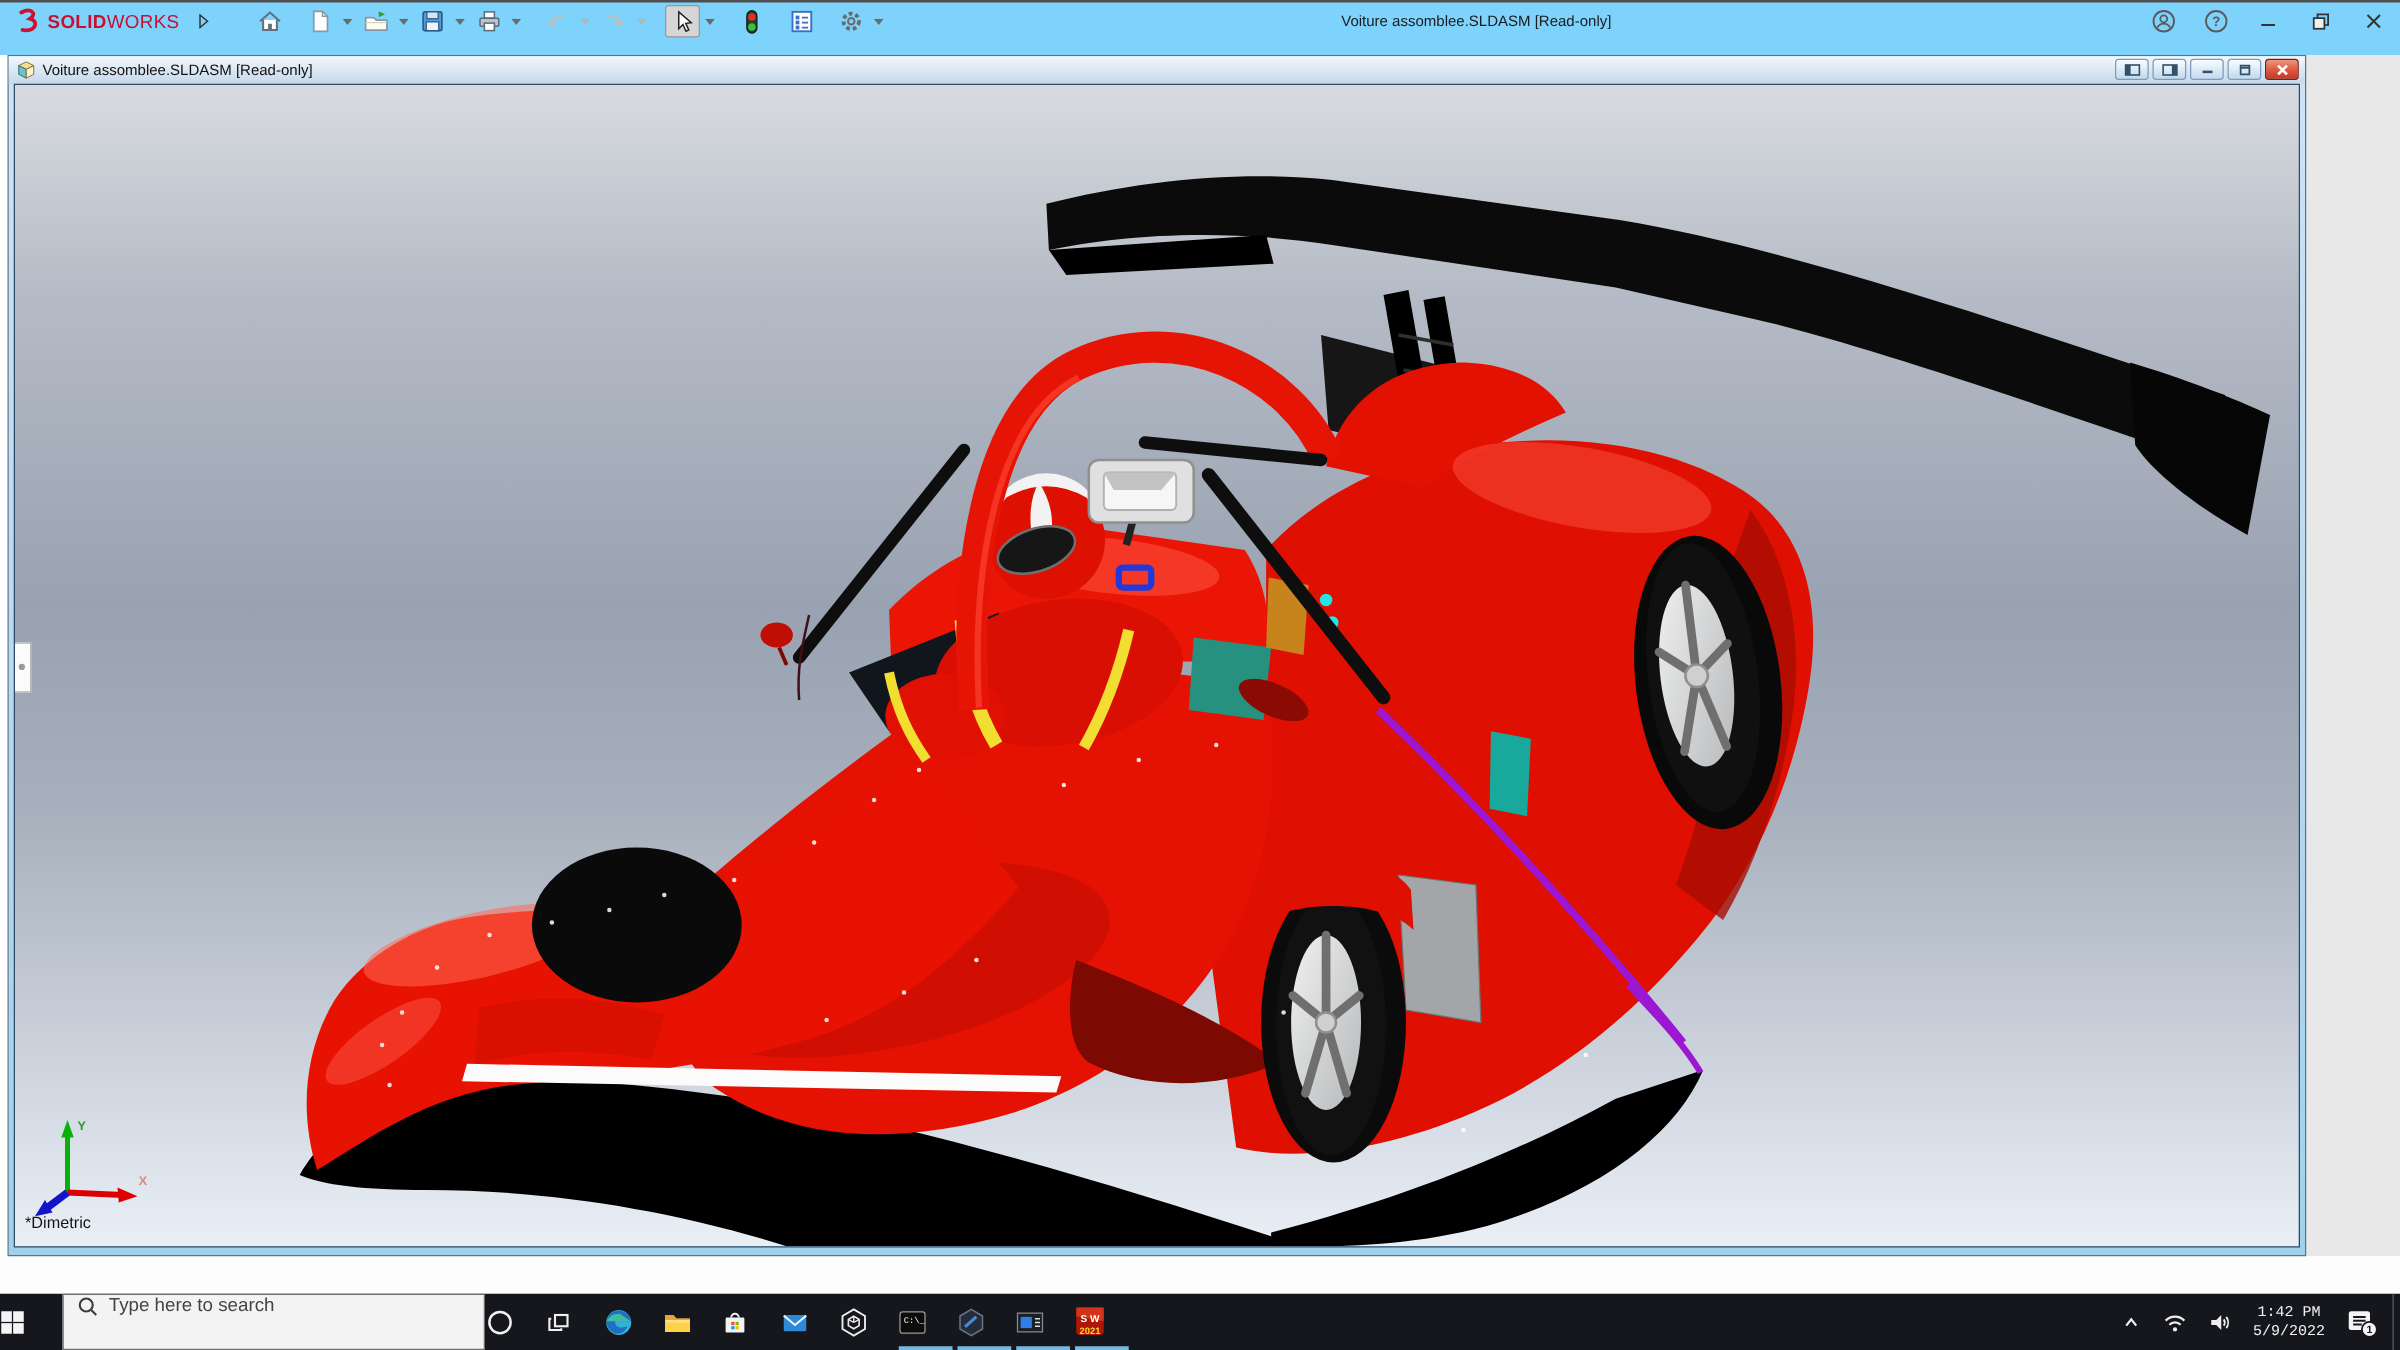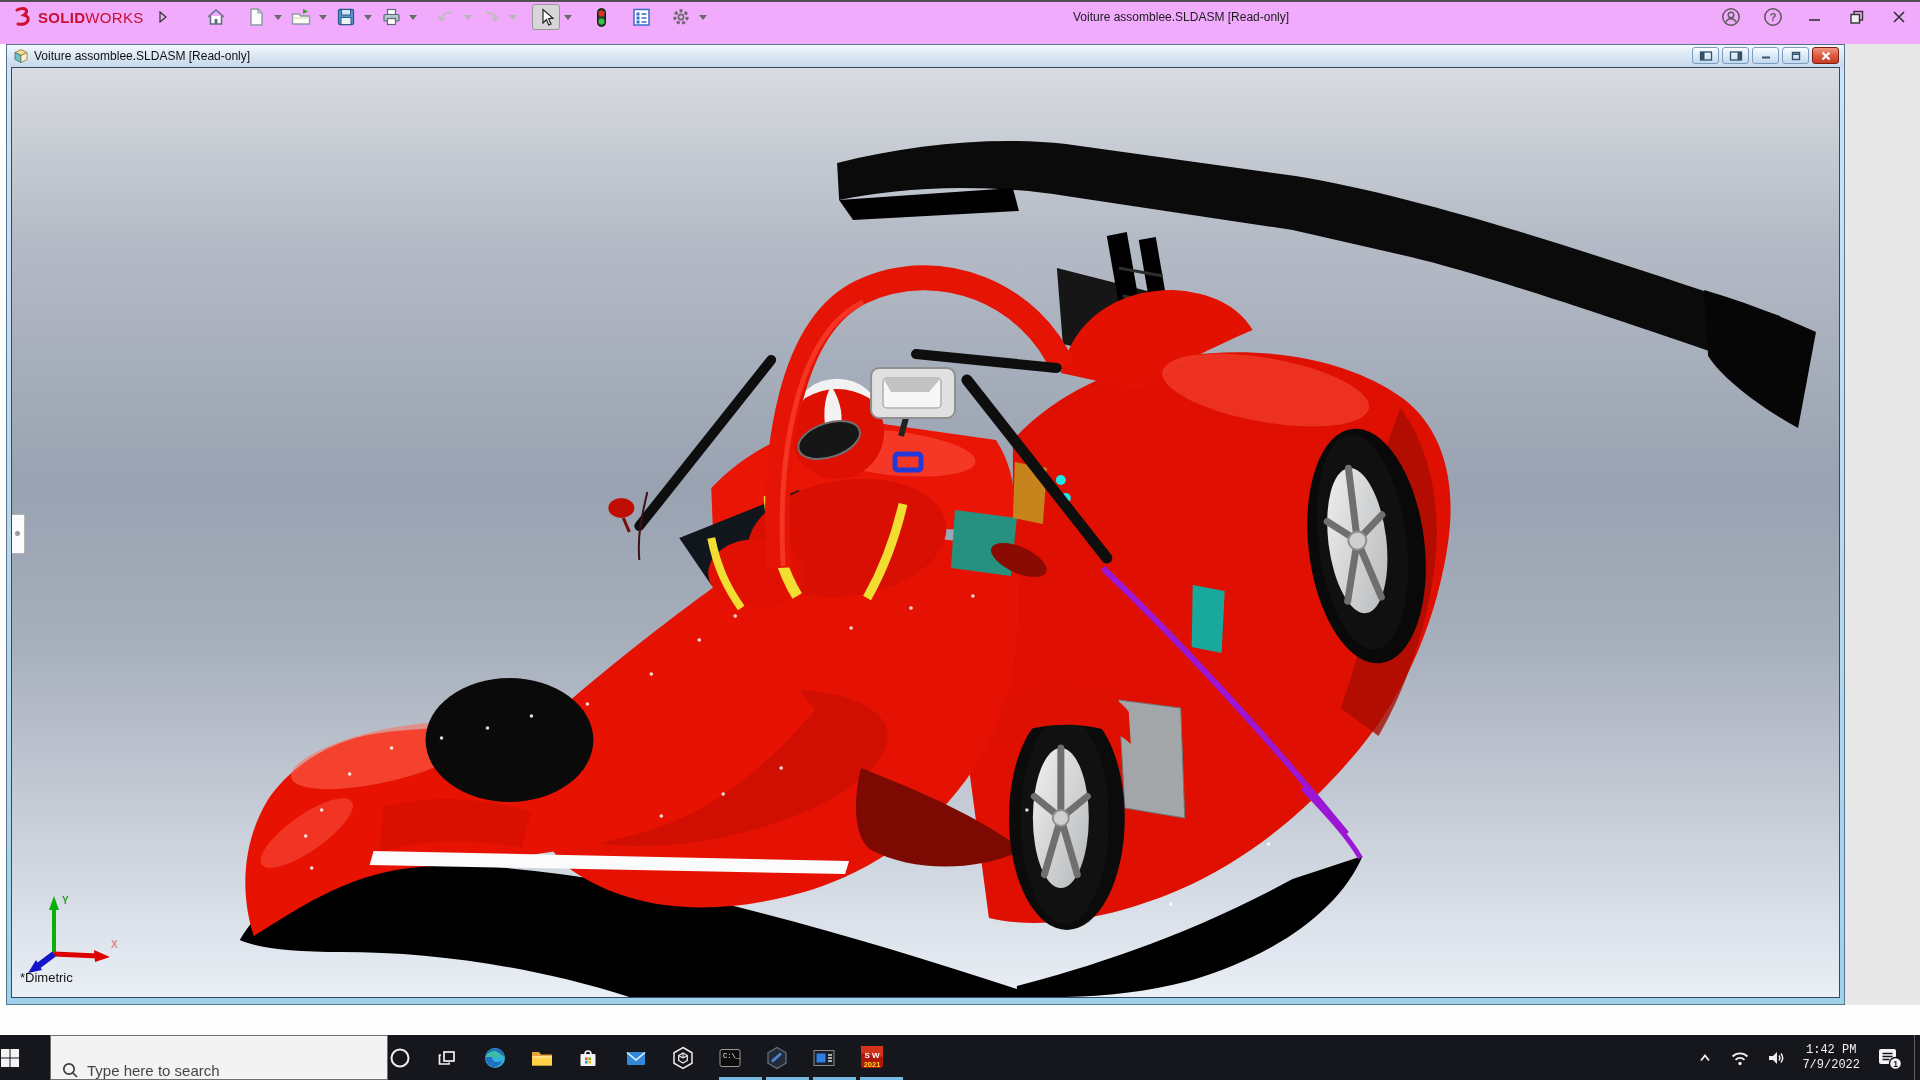--- a/index.html
+++ b/index.html
@@ -1,21 +1,21 @@
 <!DOCTYPE html>
 <html><head>
 <meta charset="utf-8">
 <style>
   * { margin:0; padding:0; box-sizing:border-box; }
   html,body { width:1920px; height:1080px; overflow:hidden;
     font-family:"Liberation Sans", sans-serif; background:#fff; }
 
   
   .app-titlebar { position:absolute; left:0; top:0; width:1920px; height:44px;
-    background:#f0abfc; border-top:2px solid #4e4e4e; }
+    background:#7dd3fc; border-top:2px solid #4e4e4e; }
   .tb-row { position:absolute; left:0; top:0; width:100%; height:30px;
     display:flex; align-items:center; }
   .brand { display:flex; align-items:center; gap:4px; padding-left:8px; }
   .brand-text { font-size:15px; letter-spacing:.3px; color:#c8102e; white-space:nowrap; }
   .brand-text b { font-weight:bold; }
   .brand-expander { margin-left:10px; }
   .toolbar { display:flex; align-items:center; margin-left:34px; gap:2px; }
   .tbtn { width:28px; height:26px; display:flex; align-items:center; justify-content:center;
     border-radius:3px; }
   .tbtn.pressed { background:#d6d6d6; border:1px solid #979797; }
@@ -60,21 +60,21 @@
   .view-label { position:absolute; left:8px; top:902px; font-size:13px; font-weight:normal; color:#141414; }
 
   .under-strip { position:absolute; left:0; top:961px; width:1920px; height:30px; background:#fdfdfd; }
 
   
   .taskbar { position:absolute; left:0; top:1035px; width:1920px; height:45px;
     background:#15171c; display:flex; align-items:stretch; }
   .tb-cell { width:47px; display:flex; align-items:center; justify-content:flex-start; position:relative; }
   .tb-cell.start { width:50px; }
   .search-box { width:338px; background:#f3f3f3; border:1px solid #6f6f6f;
-    display:flex; align-items:flex-end; gap:8px; padding:0 10px; }
+    display:flex; align-items:flex-start; gap:8px; padding:0 10px; }
   .search-box input { border:none; outline:none; background:transparent; flex:1;
     font-size:15px; color:#3c3c3c; font-family:"Liberation Sans",sans-serif; }
   .search-box input::placeholder { color:#444; opacity:1; }
   .run-bar { position:absolute; left:2px; bottom:0; width:43px; height:3px; background:#76b9e0; }
   .tray { margin-left:auto; display:flex; align-items:center; }
   .tray-cell { padding:0 7px; height:100%; display:flex; align-items:center; justify-content:center; }
   .clock { text-align:center; font-size:12px; color:#f2f2f2; line-height:15px; padding:0 8px;font-family:Liberation Mono, monospace; }
   .desktop-peek { width:6px; height:100%; border-left:1px solid #5f5f5f; margin-left:4px; }
 
   svg { display:block; }
@@ -546,21 +546,21 @@
     </div>
     <div class="tray-cell">
       <svg width="22" height="22" viewBox="0 0 22 22">
           <polygon points="4,9 8,9 12,5 12,17 8,13 4,13" fill="#eee"></polygon>
           <path d="M14,8.5 a4.5,4.5 0 0 1 0,5" fill="none" stroke="#eee" stroke-width="1.5"></path>
           <path d="M16,6.5 a7.5,7.5 0 0 1 0,9" fill="none" stroke="#eee" stroke-width="1.5"></path>
         </svg>
     </div>
     <div class="clock">
       <div>1:42 PM</div>
-      <div>7/9/2022</div>
+      <div>5/9/2022</div>
     </div>
     <div class="tray-cell">
       <svg width="28" height="28" viewBox="0 0 28 28">
         <rect x="4" y="5" width="17" height="15" rx="2" fill="#f4f4f4"></rect>
         <path d="M7.5,9.5 h10 M7.5,12.5 h10 M7.5,15.5 h7" stroke="#15171c" stroke-width="1.6"></path>
         <circle cx="20.5" cy="19.5" r="6" fill="#f4f4f4" stroke="#15171c" stroke-width="1.4"></circle>
         <text x="20.5" y="22.6" text-anchor="middle" font-size="8.5" font-weight="bold" fill="#15171c">1</text>
       </svg>
     </div>
     <div class="desktop-peek"></div>

